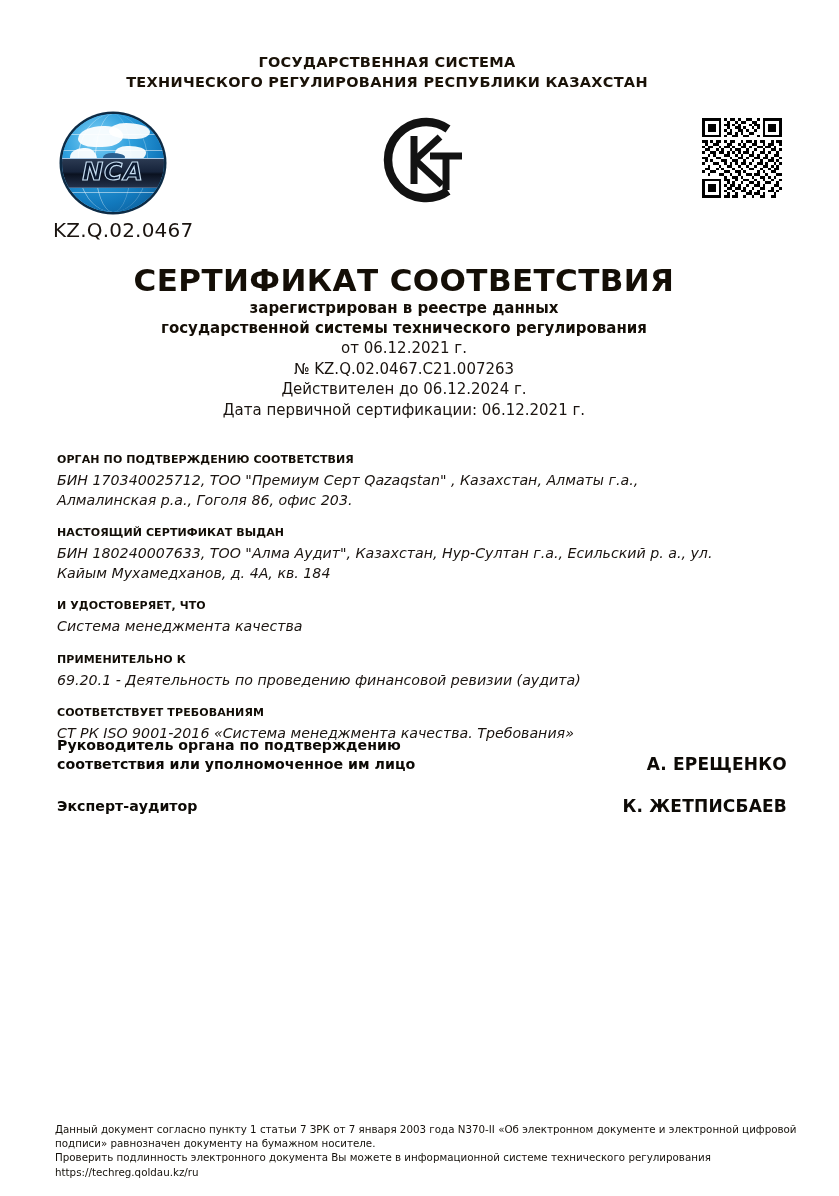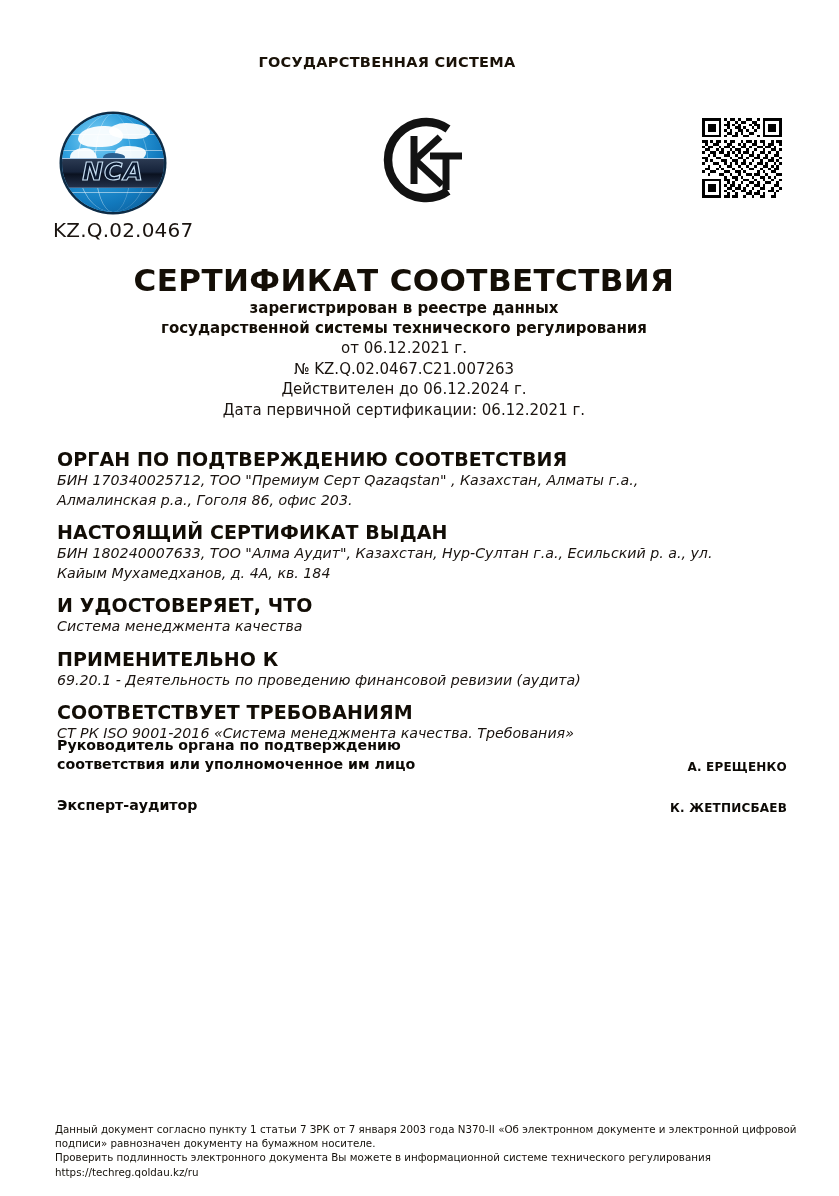--- a/index.html
+++ b/index.html
@@ -197,21 +197,21 @@
 
   
   .body-block {
     position: absolute;
     left: 57px;
     top: 450px;
     width: 730px;
   }
   .section { margin-bottom: 13px; }
   .section-heading {
-    font-size: 19px;
+    font-size: 11px;
     font-weight: bold;
     letter-spacing: 0.1px;
     line-height: 19px;
     color: #120d06;
     margin-bottom: 2px;
   }
   .section-body {
     font-size: 14.2px;
     font-style: italic;
     line-height: 19.5px;
@@ -232,21 +232,21 @@
     margin-bottom: 22px;
   }
   .sign-role {
     font-size: 14.2px;
     font-weight: bold;
     line-height: 19px;
     color: #0d0a06;
     max-width: 480px;
   }
   .sign-name {
-    font-size: 12px;
+    font-size: 17px;
     font-weight: bold;
     letter-spacing: 0.2px;
     color: #0d0a06;
     white-space: nowrap;
   }
 
   
   .footer {
     position: absolute;
     left: 55px;
@@ -258,20 +258,21 @@
   }
   .footer div { white-space: nowrap; }
 </style>
 </head>
 <body>
 
 <div class="page">
 
   <div class="doc-header">
     <div>ГОСУДАРСТВЕННАЯ СИСТЕМА</div>
+    <div>ТЕХНИЧЕСКОГО РЕГУЛИРОВАНИЯ РЕСПУБЛИКИ КАЗАХСТАН</div>
   </div>
 
   <div class="logo-row">
 
     <div class="nca-logo">
       <div class="globe-wrap">
         <div class="globe-ocean"></div>
         <div class="land land-a"></div>
         <div class="land land-b"></div>
         <div class="land land-c"></div>

